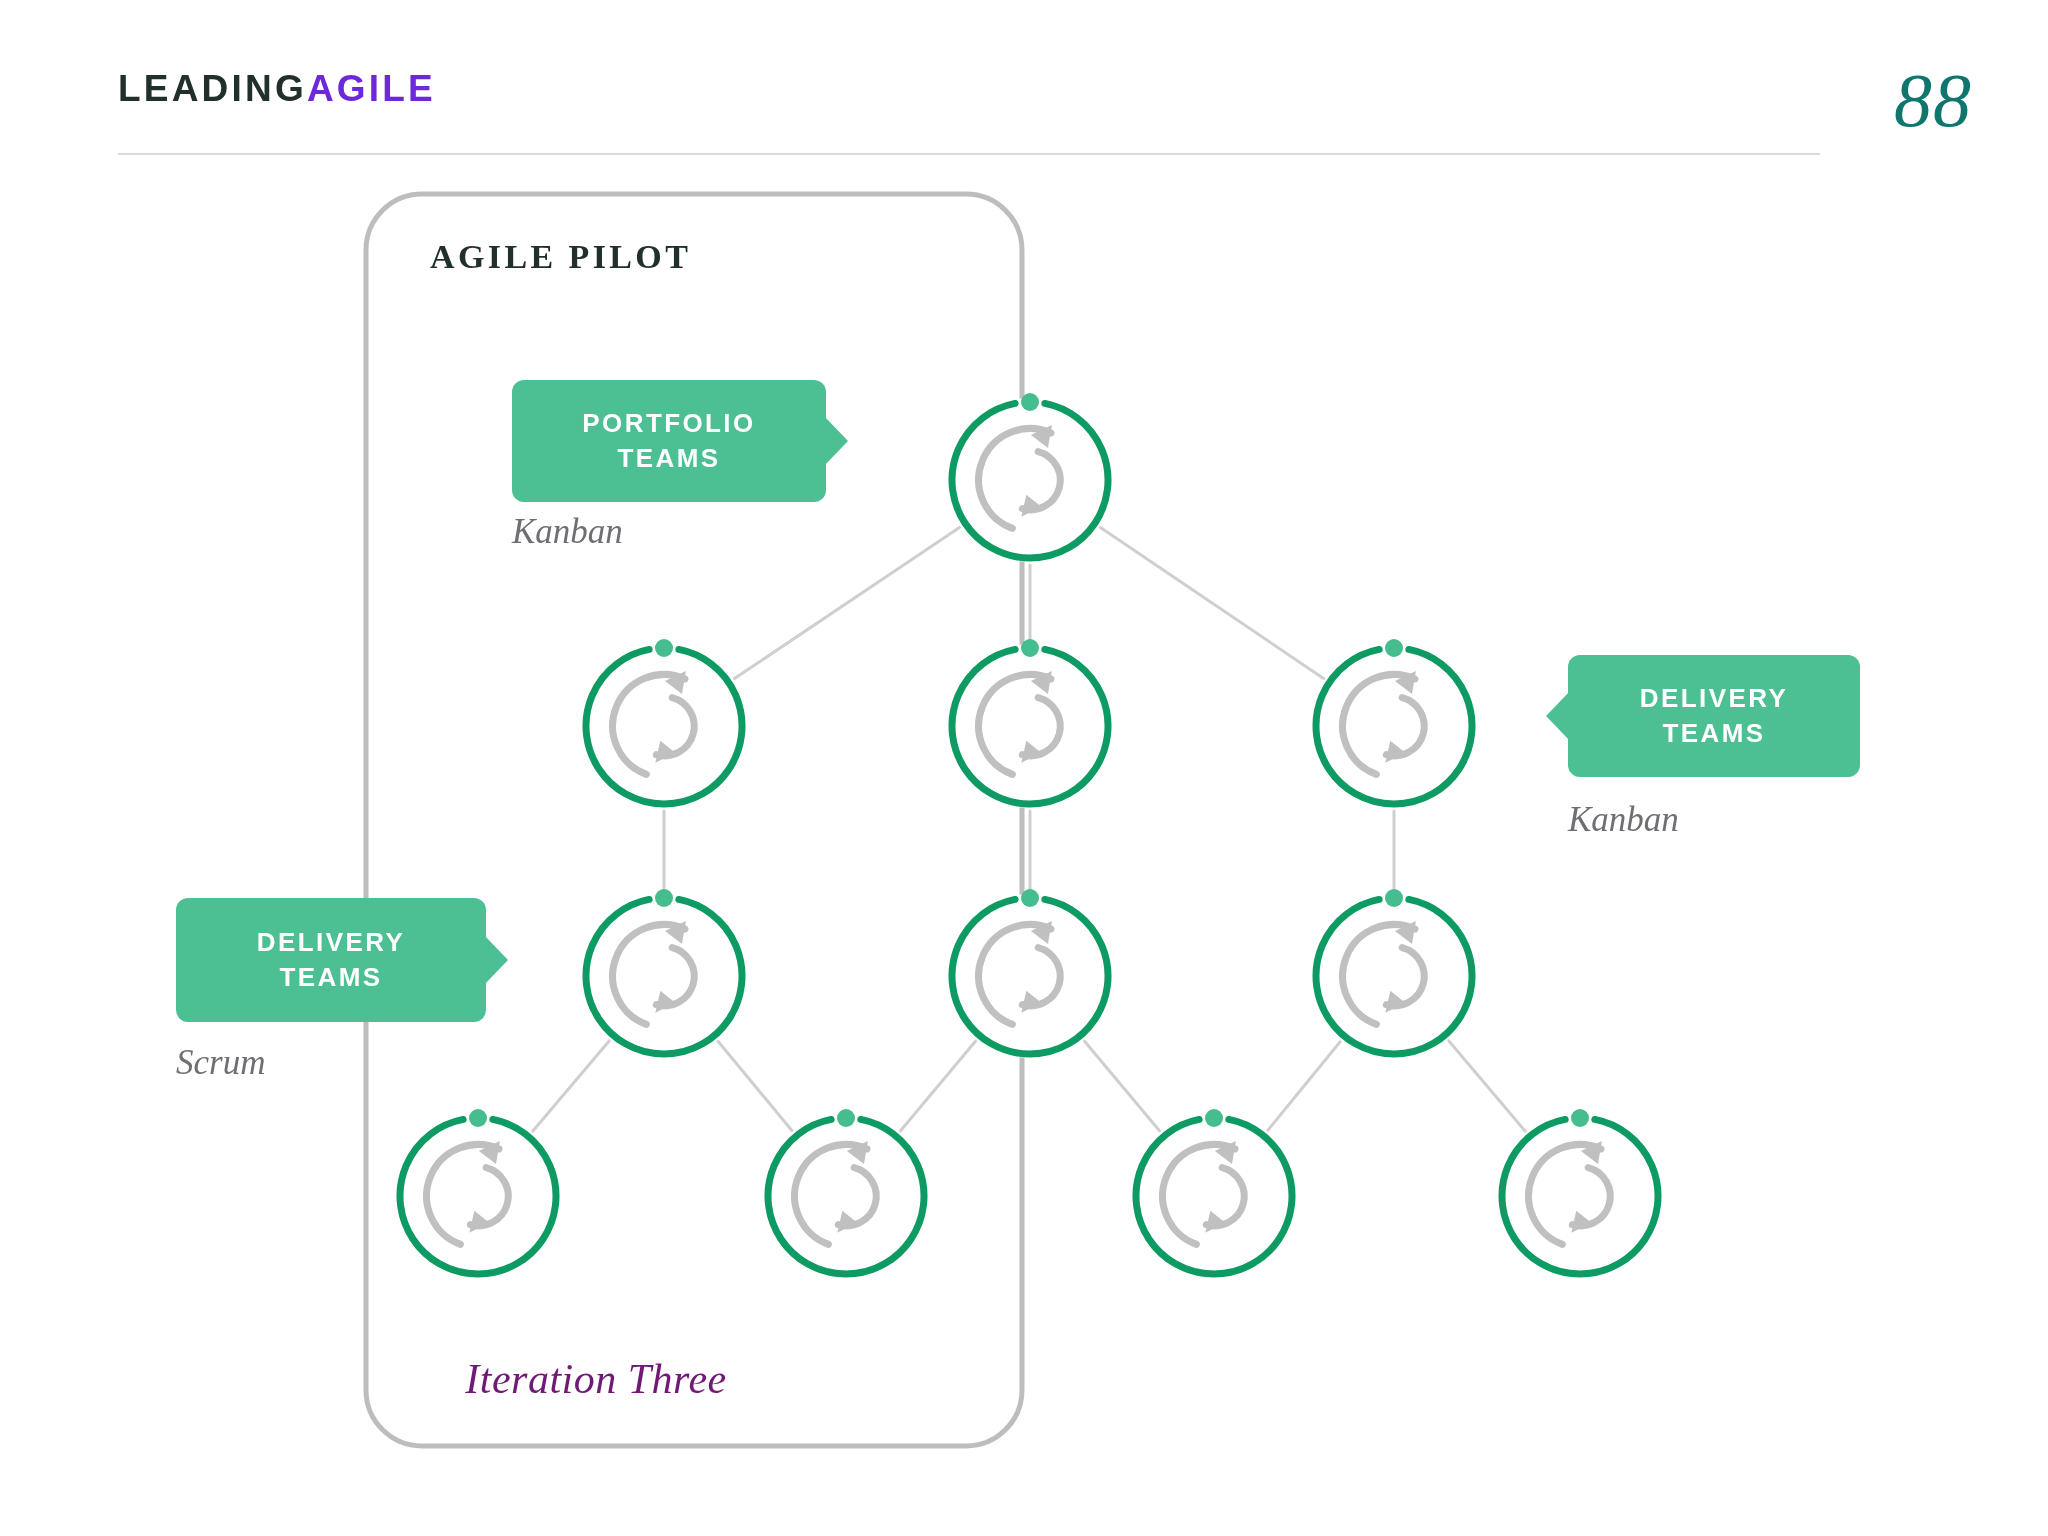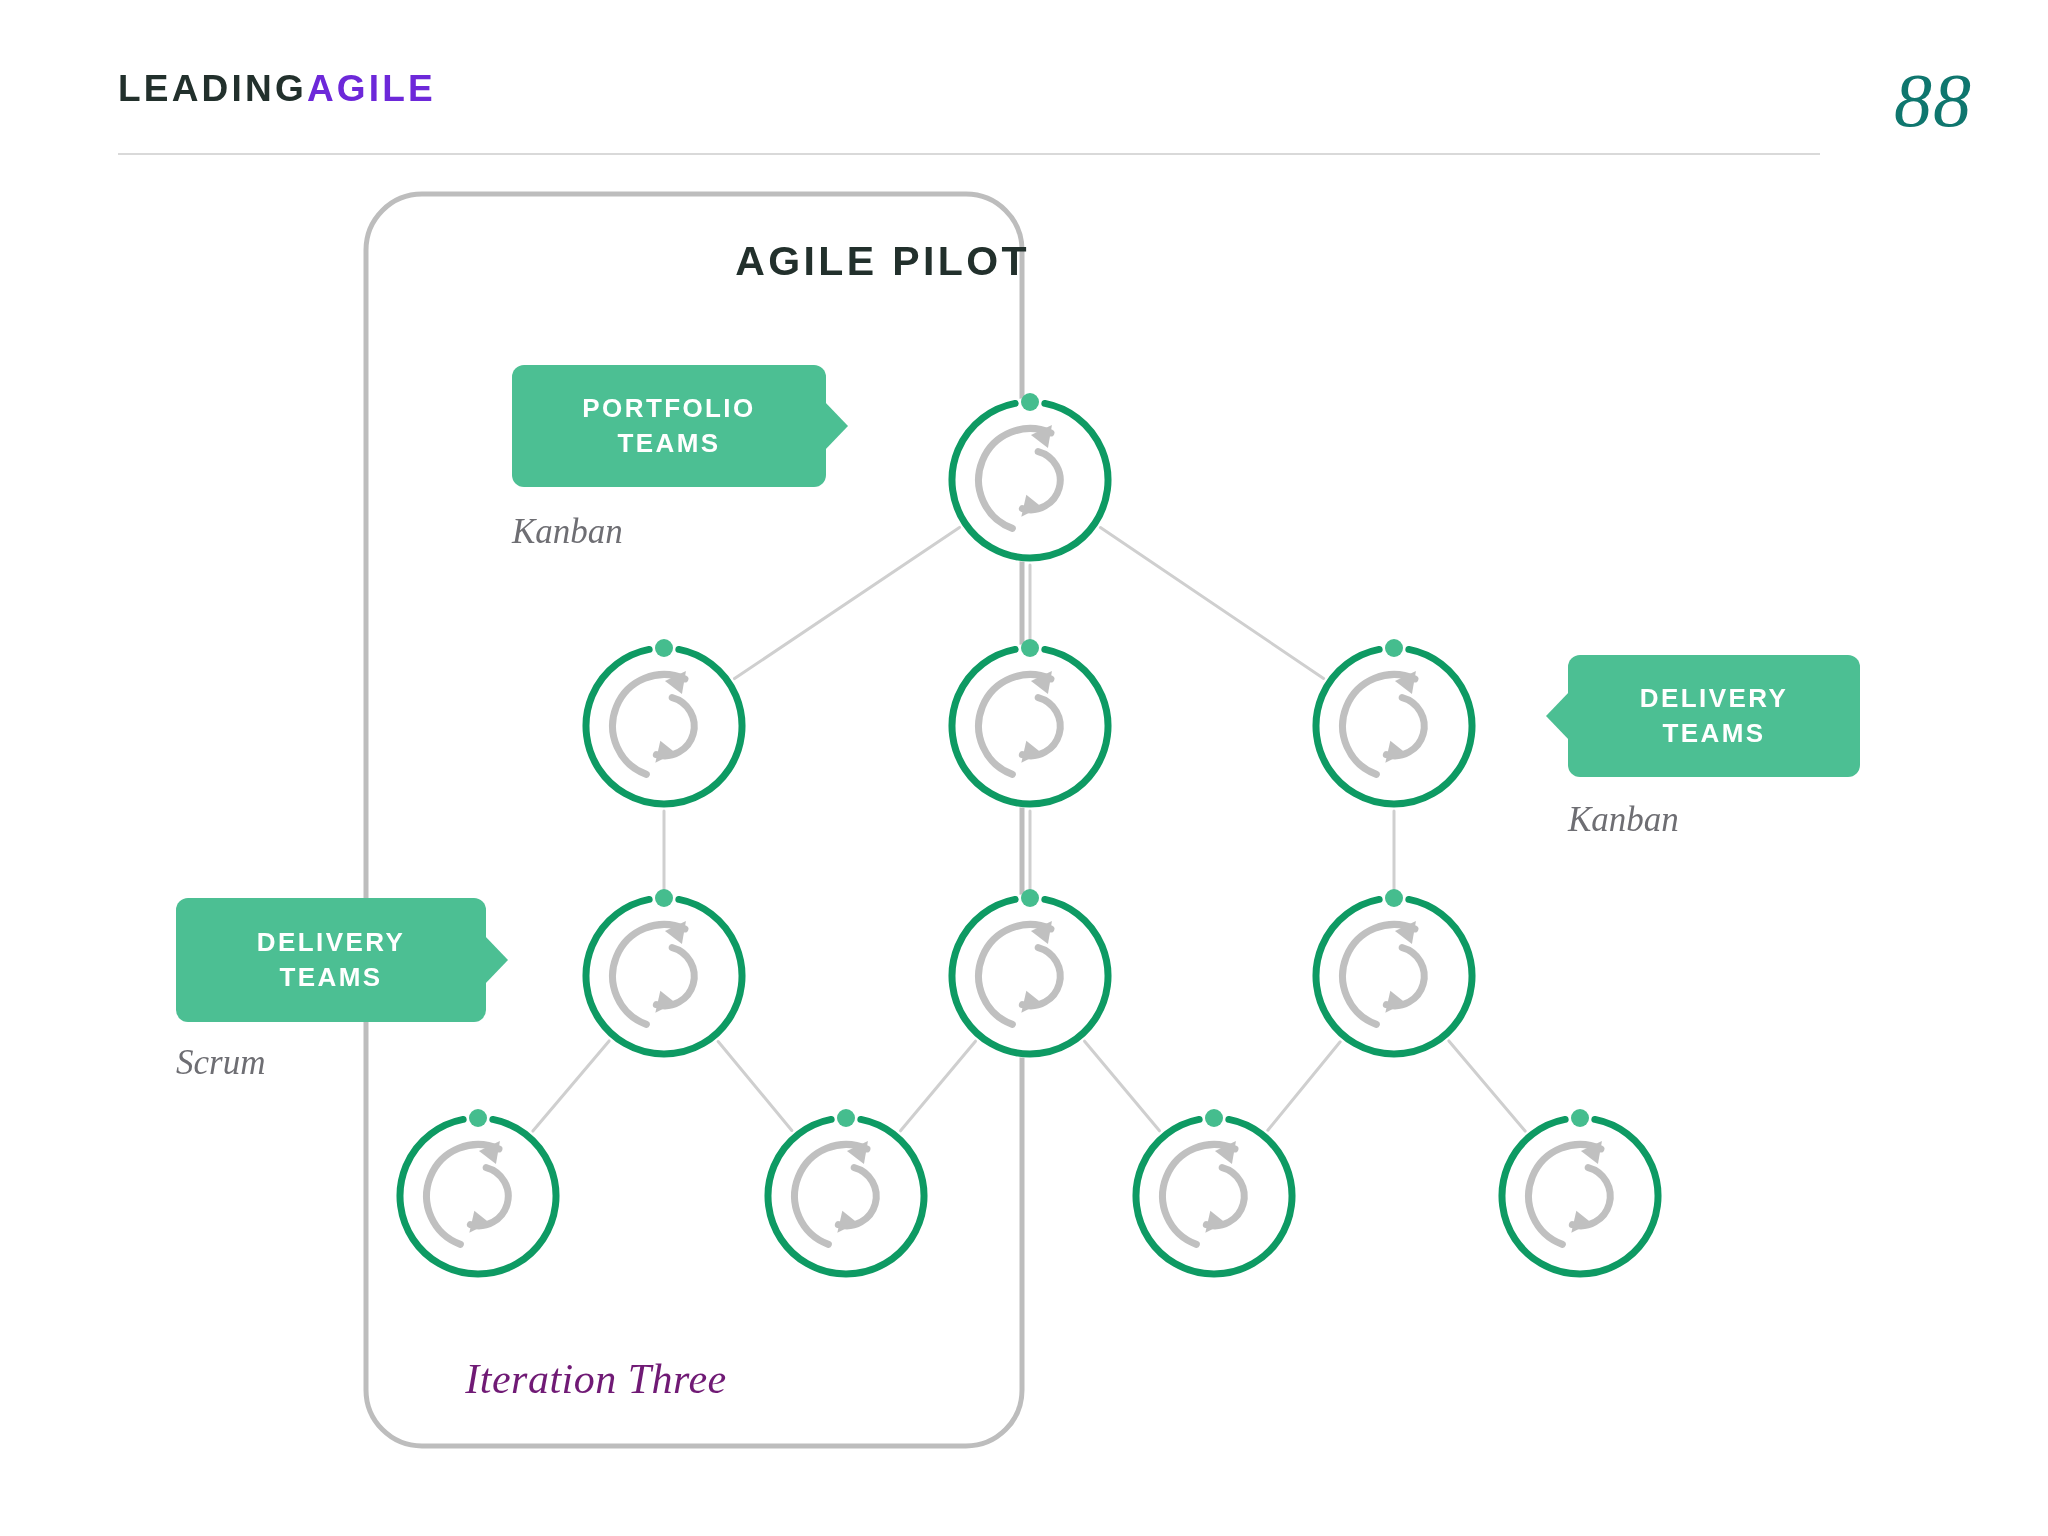--- a/index.html
+++ b/index.html
@@ -58,25 +58,26 @@
     left: 0; top: 0;
     width: 2048px; height: 1536px;
   }
 
   
   .section-title {
     position: absolute;
     left: 430px;
     top: 238px;
     width: 600px;
-    text-align: right;
-    font-size: 41px;
+    text-align: left;
+    font-size: 34px;
     font-weight: 700;
     letter-spacing: 3.4px;
     color: #22302c;
+    font-family: Liberation Serif, serif;
   }
 
   
   .callout {
     position: absolute;
     background: #4cbf93;
     border-radius: 12px;
     color: #ffffff;
     text-align: center;
     font-weight: 700;
@@ -252,21 +253,21 @@
         <path d="M 1600.94 1148.97 A 51.480000000000004 51.480000000000004 0 1 0 1562.39 1244.38" fill="none" stroke="#c0c0c0" stroke-width="7" stroke-linecap="round"></path>
         <path d="M 1597.9388023855422 1163.970679840559 L 1601.9388023855422 1140.970679840559 L 1580.9388023855422 1150.970679840559 Z" fill="#c0c0c0"></path>
         <path d="M 1572.33 1224.63 A 29.64 29.64 0 1 0 1588.17 1167.51" fill="none" stroke="#c0c0c0" stroke-width="7" stroke-linecap="round"></path>
         <path d="M 1576.3286035031613 1210.630041491208 L 1571.3286035031613 1232.630041491208 L 1591.3286035031613 1222.630041491208 Z" fill="#c0c0c0"></path>
         <circle cx="1580" cy="1118" r="9" fill="#45bd8e"></circle>
       </g>
     </svg>
 
   <div class="section-title">AGILE PILOT</div>
 
-  <div class="callout right-nib" style="left:512px; top:365px; width:314px; height:122px;">
+  <div class="callout right-nib" style="left:512px; top:380px; width:314px; height:122px;">
     <span>
       <span>PORTFOLIO</span><br>
       <span>TEAMS</span>
     </span>
     <span class="nib"></span>
   </div>
   <div class="sublabel" style="left:512px; top:512px; width:314px;">Kanban</div>
 
   <div class="callout left-nib" style="left:1568px; top:655px; width:292px; height:122px;">
     <span>

